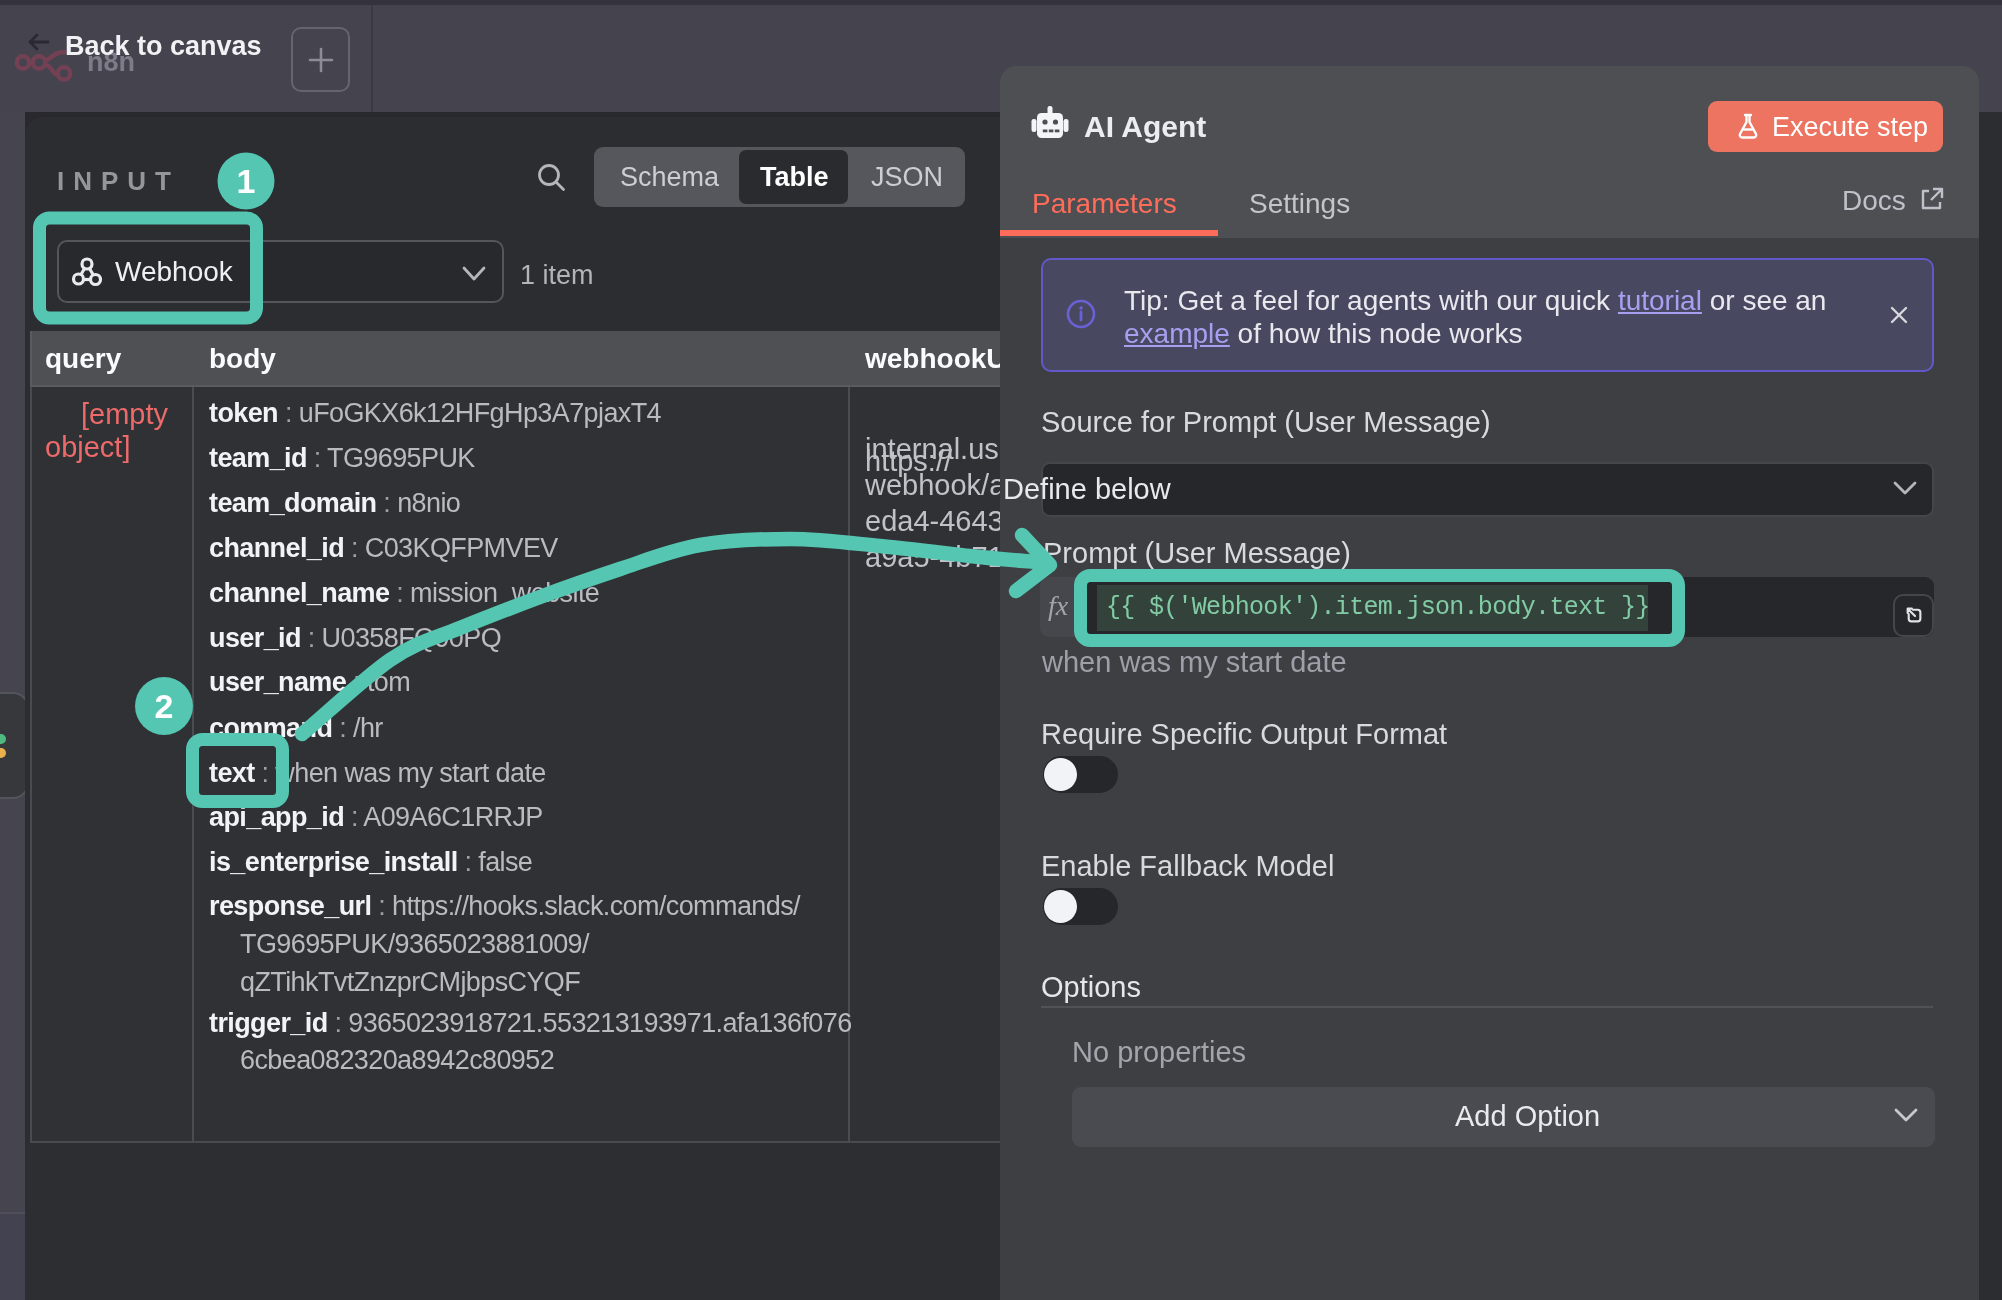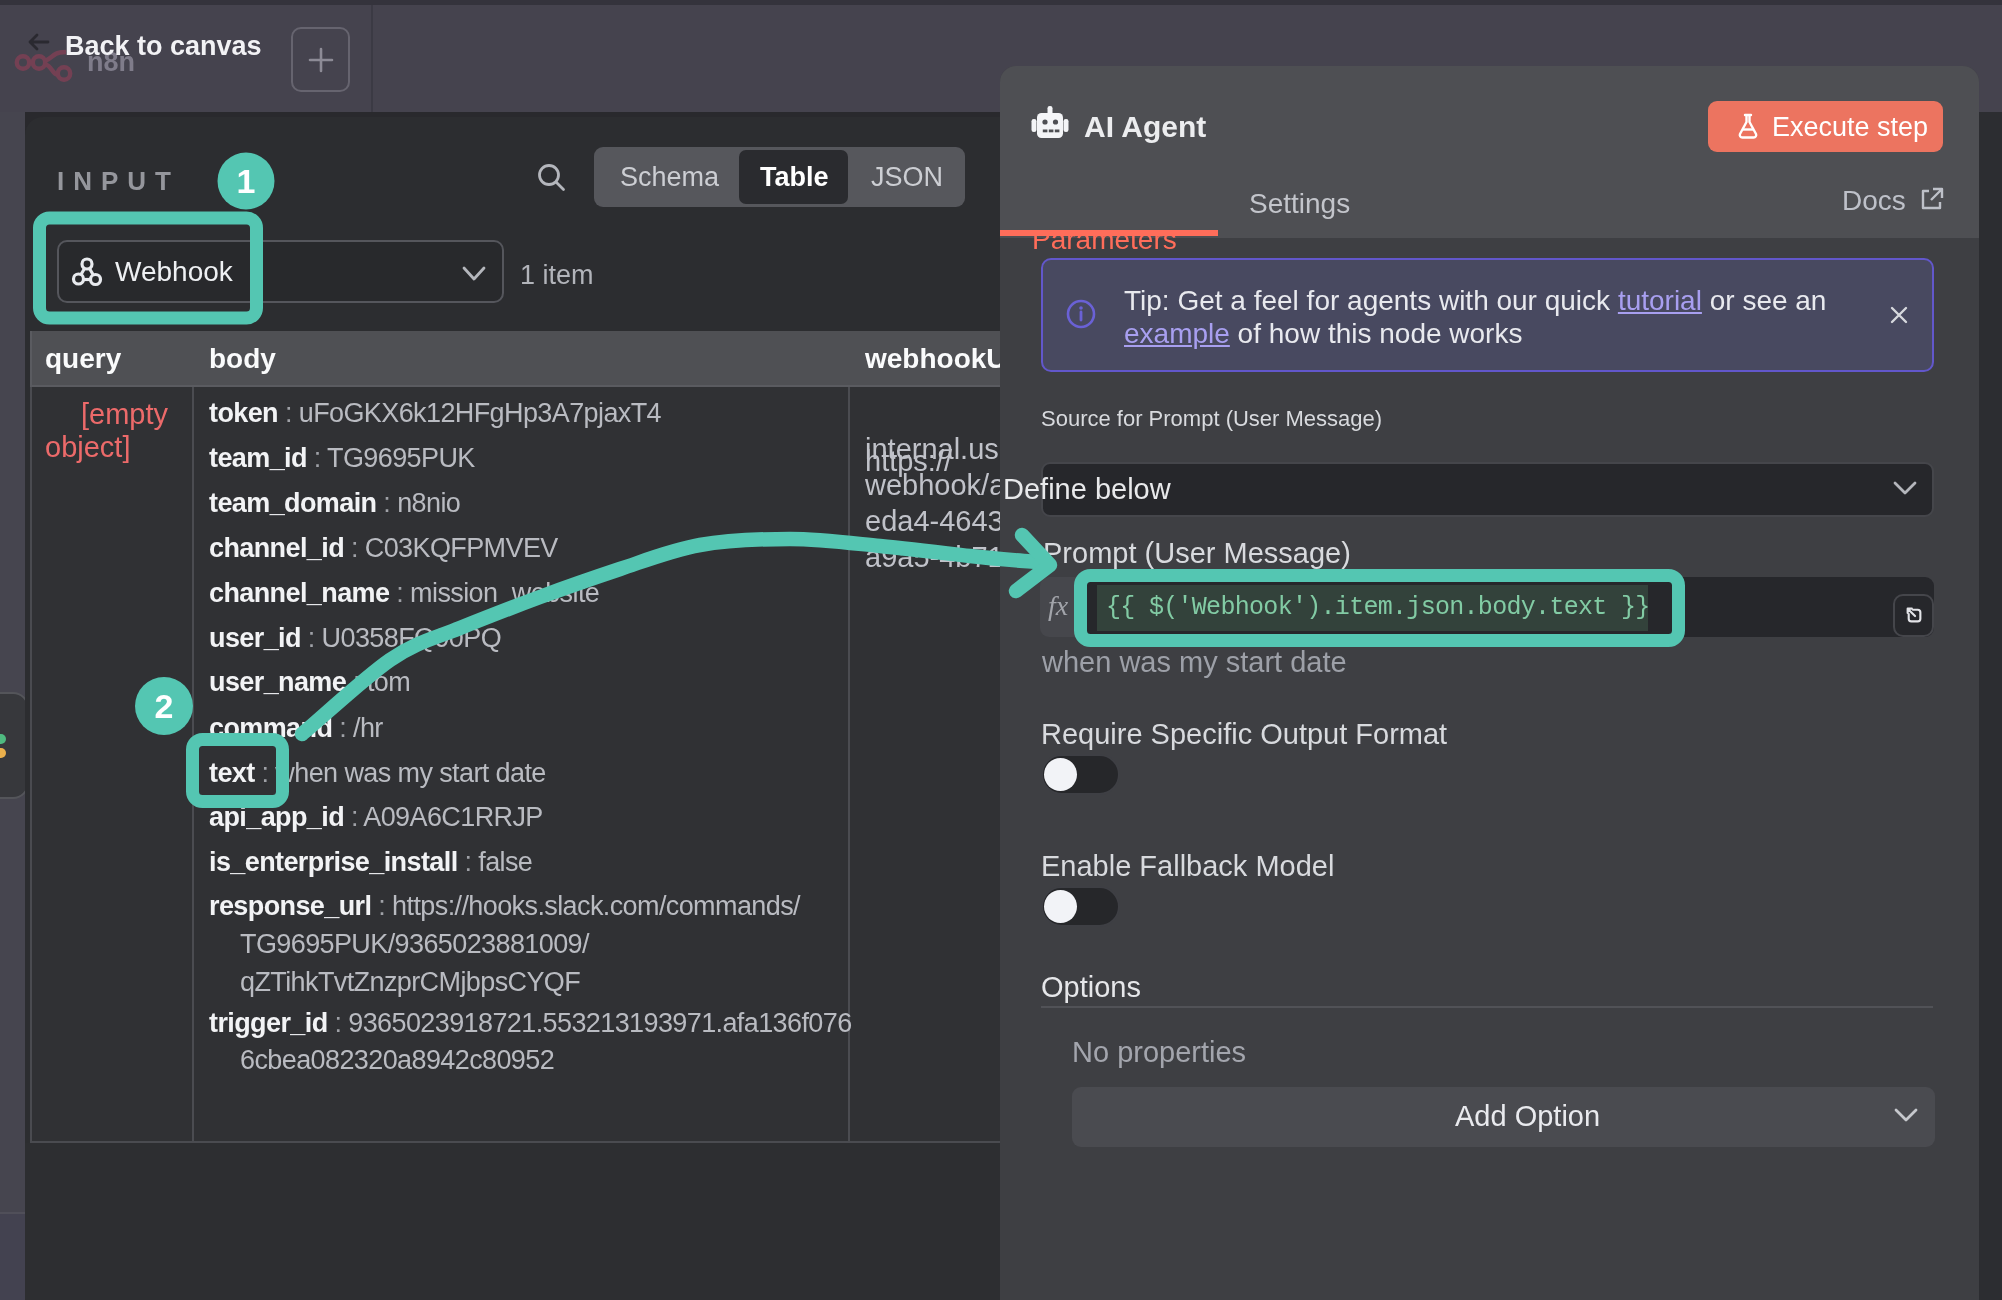--- a/index.html
+++ b/index.html
@@ -137,42 +137,42 @@
   </svg>
   <div class="t" style="left:1084px;top:112px;font-size:30px;font-weight:600;color:#ecedef;">AI Agent</div>
 
   <div class="abs" style="left:1708px;top:101px;width:235px;height:51px;background:#ec7460;border-radius:9px;"></div>
   <svg class="abs" style="left:1735px;top:112px;" width="26" height="28" viewBox="0 0 26 28">
     <path d="M10 3 L16 3 M11.5 3 L11.5 10 L5 22 A2.5 2.5 0 0 0 7.3 25.5 L18.7 25.5 A2.5 2.5 0 0 0 21 22 L14.5 10 L14.5 3" stroke="#ffffff" stroke-width="2.4" fill="none" stroke-linecap="round" stroke-linejoin="round"></path>
     <path d="M8 17.5 L18 17.5" stroke="#ffffff" stroke-width="2.4"></path>
   </svg>
   <div class="t" style="left:1772px;top:114px;font-size:27px;color:#ffffff;">Execute step</div>
 
-  <div class="t" style="left:1032px;top:190px;font-size:28px;font-weight:500;color:#ff6d5a;margin-top:36px;">Parameters</div>
+  <div class="t" style="left:1032px;top:190px;font-size:28px;font-weight:500;color:#ff6d5a;">Parameters</div>
   <div class="t" style="left:1249px;top:190px;font-size:28px;color:#c3c5cb;">Settings</div>
   <div class="t" style="left:1842px;top:187px;font-size:28px;color:#bec1c9;">Docs</div>
   <svg class="abs" style="left:1919px;top:186px;" width="26" height="26" viewBox="0 0 26 26">
     <path d="M10 5 L4 5 L4 22 L21 22 L21 16" stroke="#bec1c9" stroke-width="2.4" fill="none" stroke-linejoin="round"></path>
     <path d="M14 3 L23 3 L23 12 M23 3 L12 14" stroke="#bec1c9" stroke-width="2.4" fill="none" stroke-linejoin="round"></path>
   </svg>
   <div class="abs" style="left:1000px;top:230px;width:218px;height:6px;background:#ff6d5a;"></div>
 
   <div class="abs" style="left:1041px;top:258px;width:893px;height:114px;background:#484960;border:2px solid #6257cb;border-radius:10px;box-sizing:border-box;"></div>
   <svg class="abs" style="left:1066px;top:299px;" width="30" height="30" viewBox="0 0 30 30">
     <circle cx="15" cy="15" r="13" stroke="#6a61d6" stroke-width="2.6" fill="none"></circle>
     <path d="M15 13 L15 21" stroke="#6a61d6" stroke-width="2.8" stroke-linecap="round"></path>
     <circle cx="15" cy="9" r="1.8" fill="#6a61d6"></circle>
   </svg>
   <div class="t" style="left:1124px;top:287px;font-size:28px;color:#e8e9ee;">Tip: Get a feel for agents with our quick <span style="color:#a89ff0;text-decoration:underline;">tutorial</span> or see an</div>
   <div class="t" style="left:1124px;top:320px;font-size:28px;color:#e8e9ee;"><span style="color:#a89ff0;text-decoration:underline;">example</span> of how this node works</div>
   <svg class="abs" style="left:1888px;top:304px;" width="22" height="22" viewBox="0 0 22 22">
     <path d="M4 4 L18 18 M18 4 L4 18" stroke="#d6d8dd" stroke-width="2.4" stroke-linecap="round"></path>
   </svg>
 
-  <div class="t" style="left:1041px;top:408px;font-size:22px;color:#d8dade;">Source for Prompt (User Message)</div>
+  <div class="t" style="left:1041px;top:408px;font-size:29px;color:#d8dade;">Source for Prompt (User Message)</div>
   <div class="abs" style="left:1041px;top:462px;width:893px;height:55px;background:#26272b;border:2px solid #45464b;border-radius:9px;box-sizing:border-box;"></div>
   <div class="t" style="left:1003px;top:475px;font-size:29px;color:#e8e9eb;">Define below</div>
   <svg class="abs" style="left:1891px;top:478px;" width="28" height="22" viewBox="0 0 28 22">
     <path d="M4 5 L14 15 L24 5" stroke="#b4b6bc" stroke-width="2.8" fill="none" stroke-linecap="round" stroke-linejoin="round"></path>
   </svg>
 
   <div class="t" style="left:1043px;top:539px;font-size:29px;color:#d8dade;">Prompt (User Message)</div>
   <div class="abs" style="left:1040px;top:577px;width:42px;height:60px;background:#46474c;border-radius:9px 0 0 9px;"></div>
   <div class="t" style="left:1048px;top:592px;font-size:28px;font-style:italic;color:#a2a4aa;font-family:'Liberation Serif',serif;">fx</div>
   <div class="abs" style="left:1082px;top:577px;width:852px;height:60px;background:#26272b;border-radius:0 9px 9px 0;"></div>

